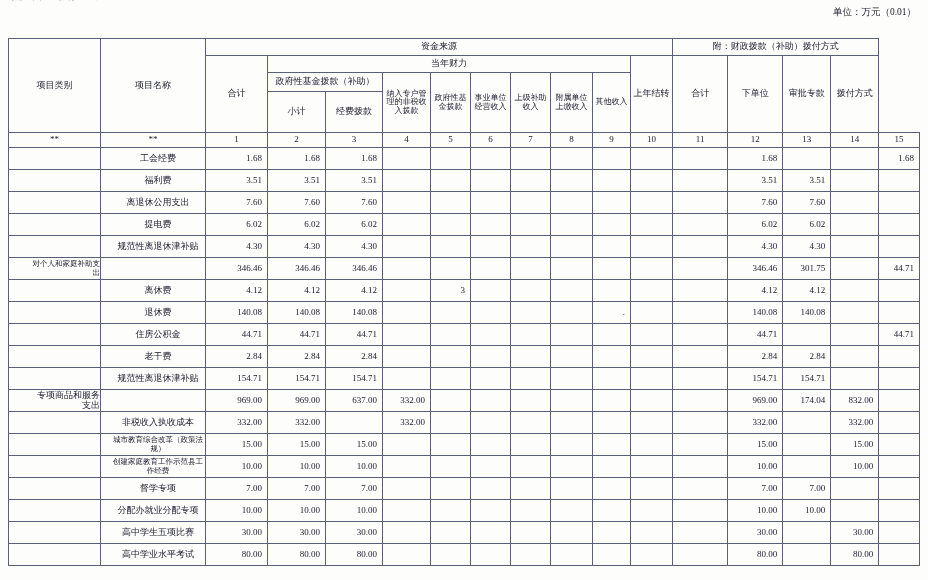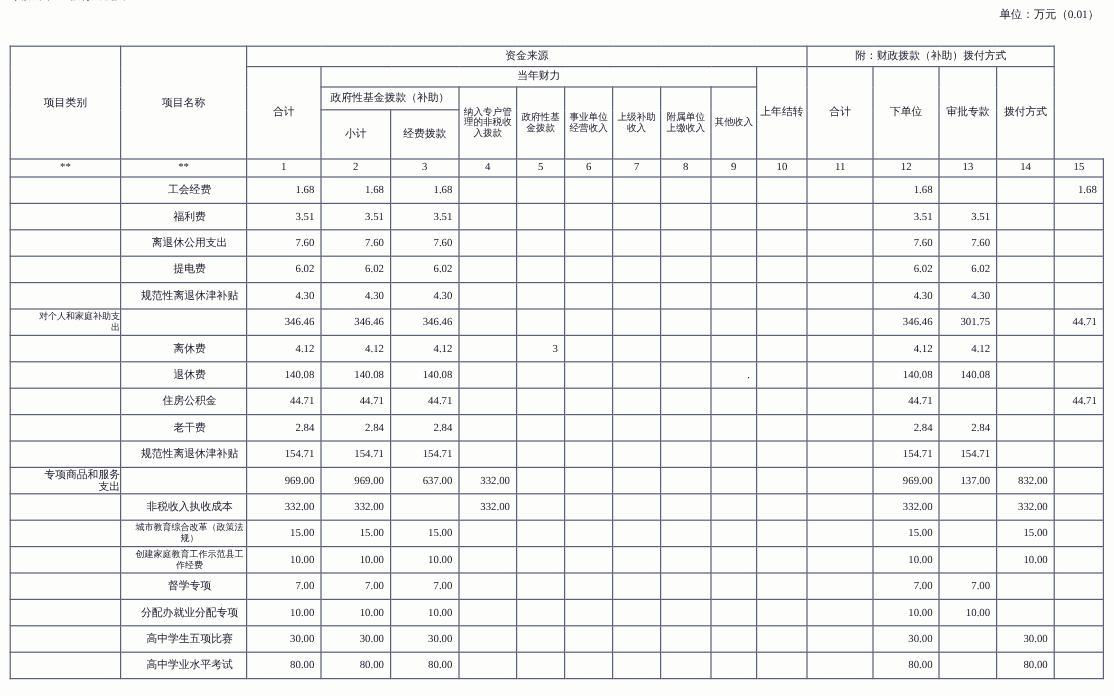--- a/index.html
+++ b/index.html
@@ -368,21 +368,21 @@
           <td class="num">637.00</td>
           <td class="num">332.00</td>
           <td class="num"></td>
           <td class="num"></td>
           <td class="num"></td>
           <td class="num"></td>
           <td class="num"></td>
           <td class="num"></td>
           <td class="num"></td>
           <td class="num">969.00</td>
-          <td class="num">137.00</td>
+          <td class="num">174.04</td>
           <td class="num">832.00</td>
           <td class="num"></td>
         </tr>
         <tr class="numrow">
           <td class="cat"></td>
           <td class="lbl-ind">非税收入执收成本</td>
           <td class="num">332.00</td>
           <td class="num">332.00</td>
           <td class="num"></td>
           <td class="num">332.00</td>

